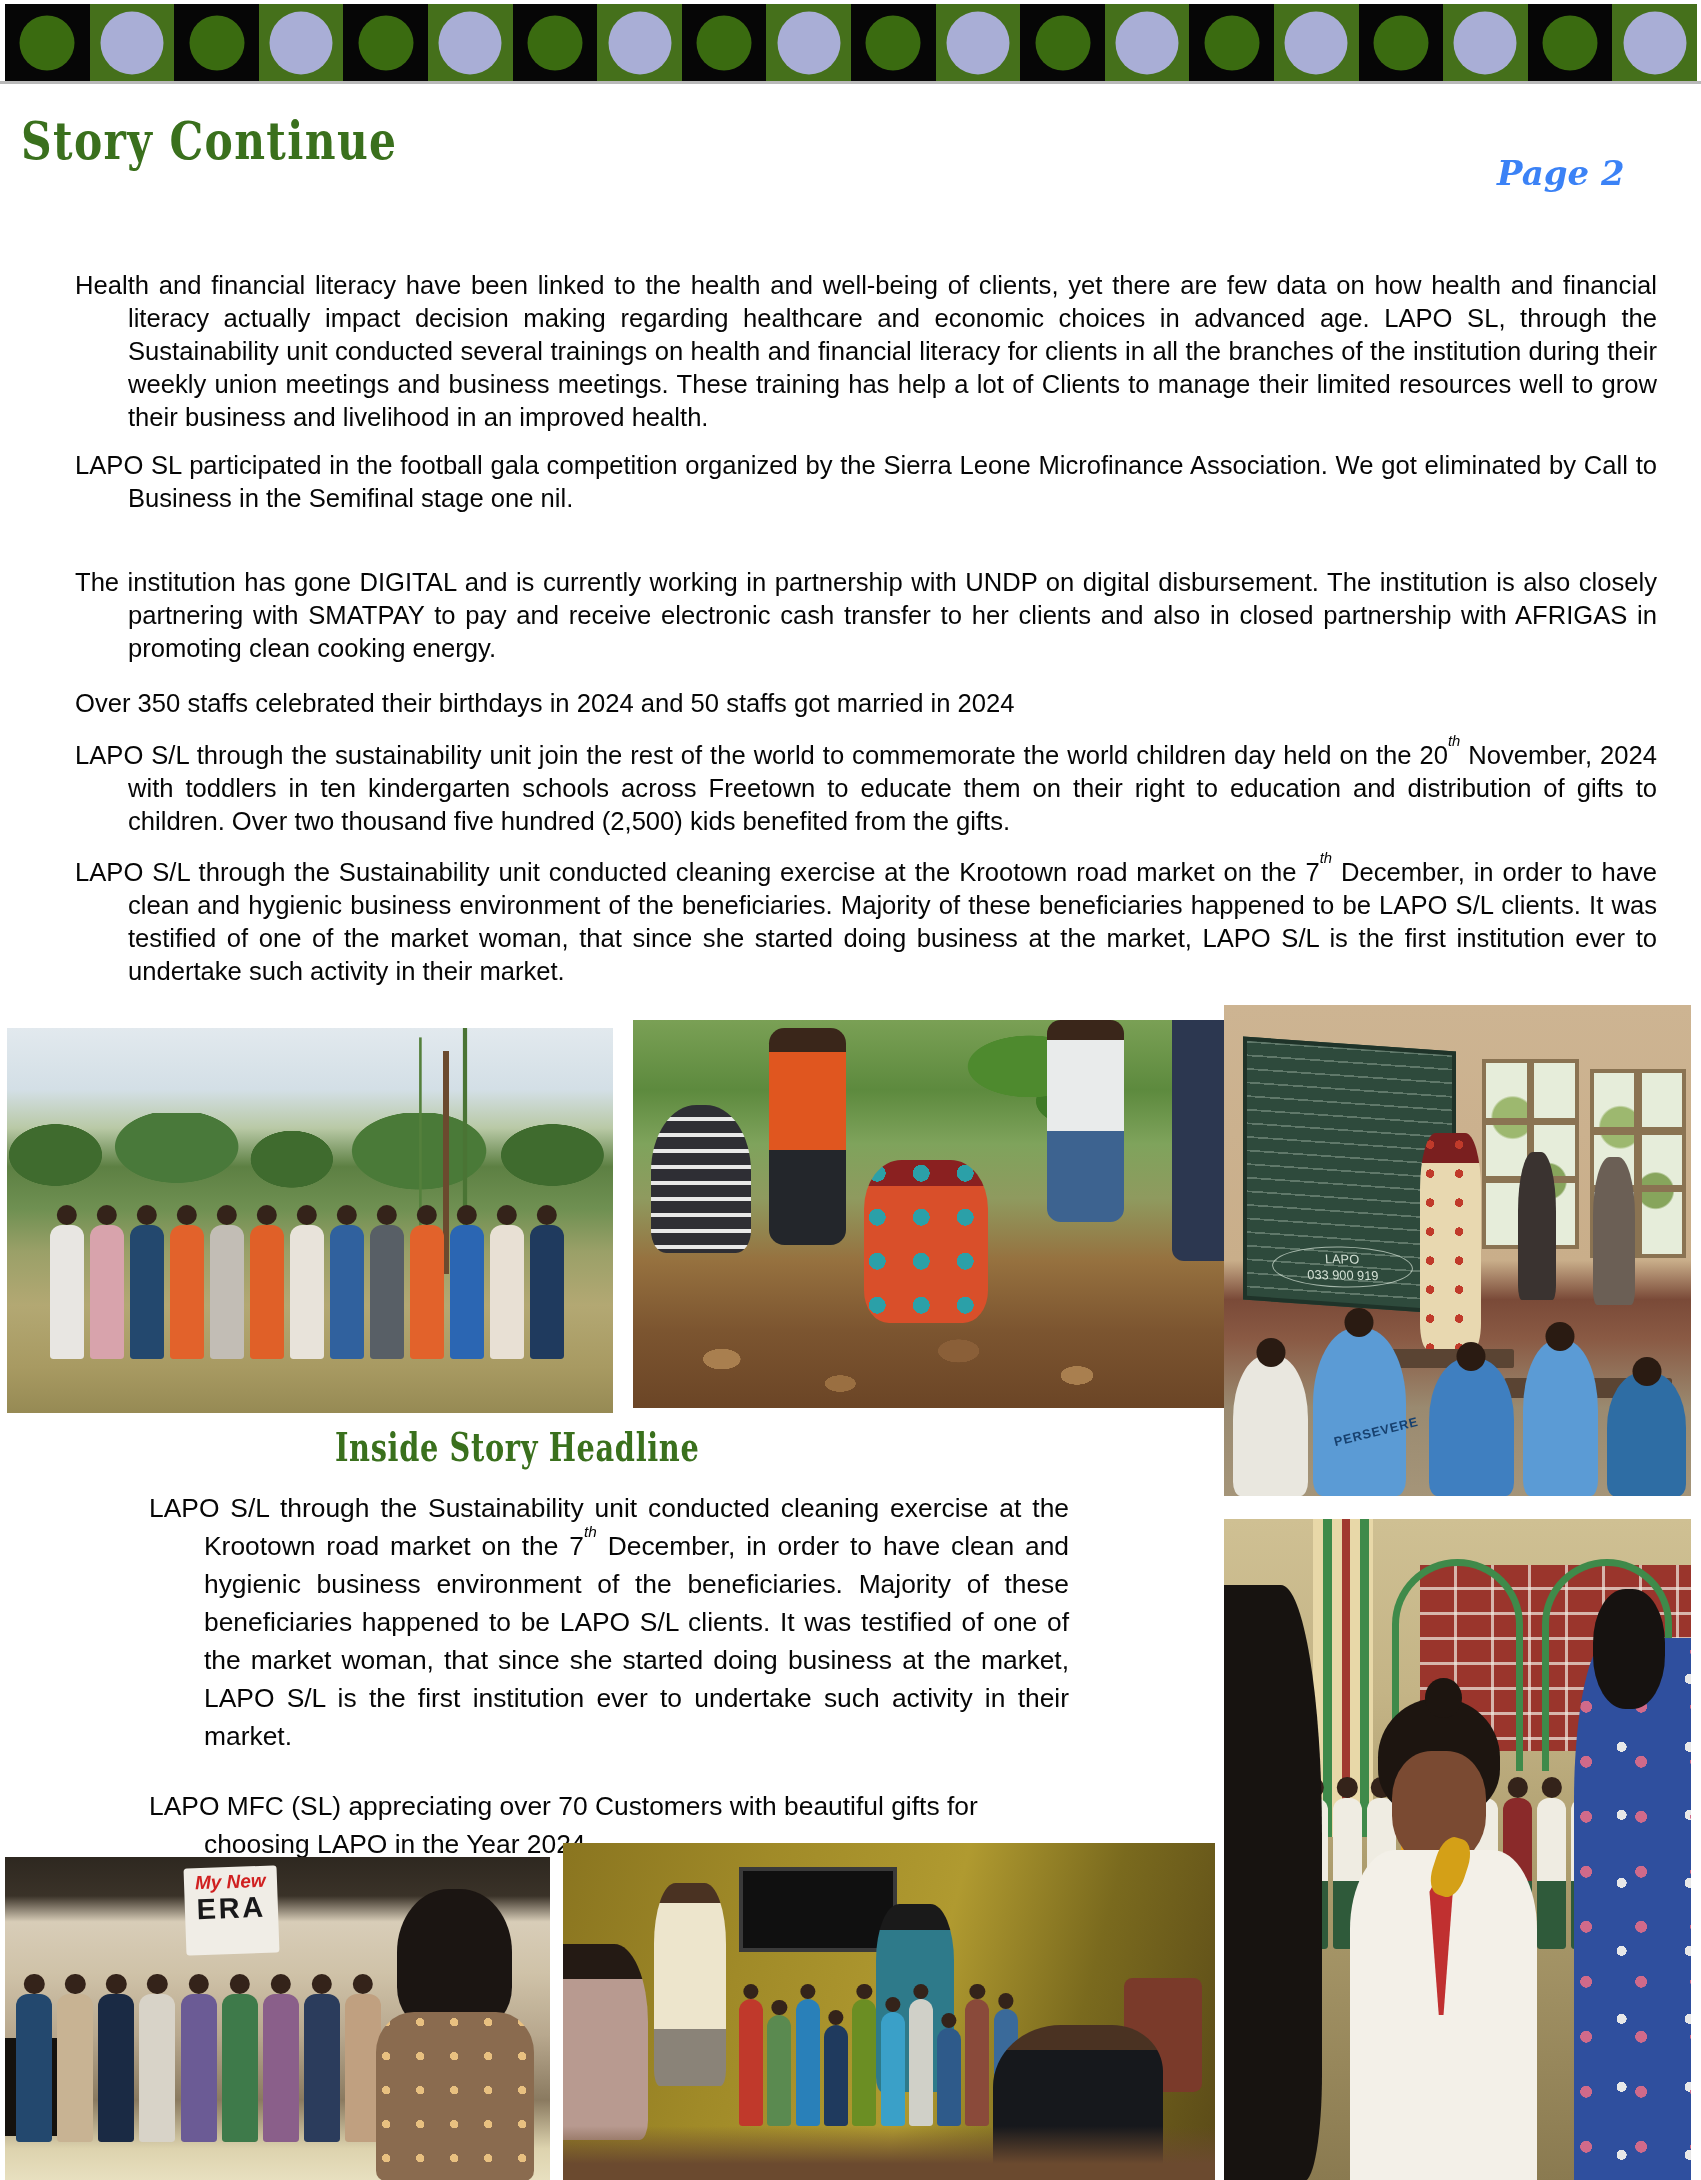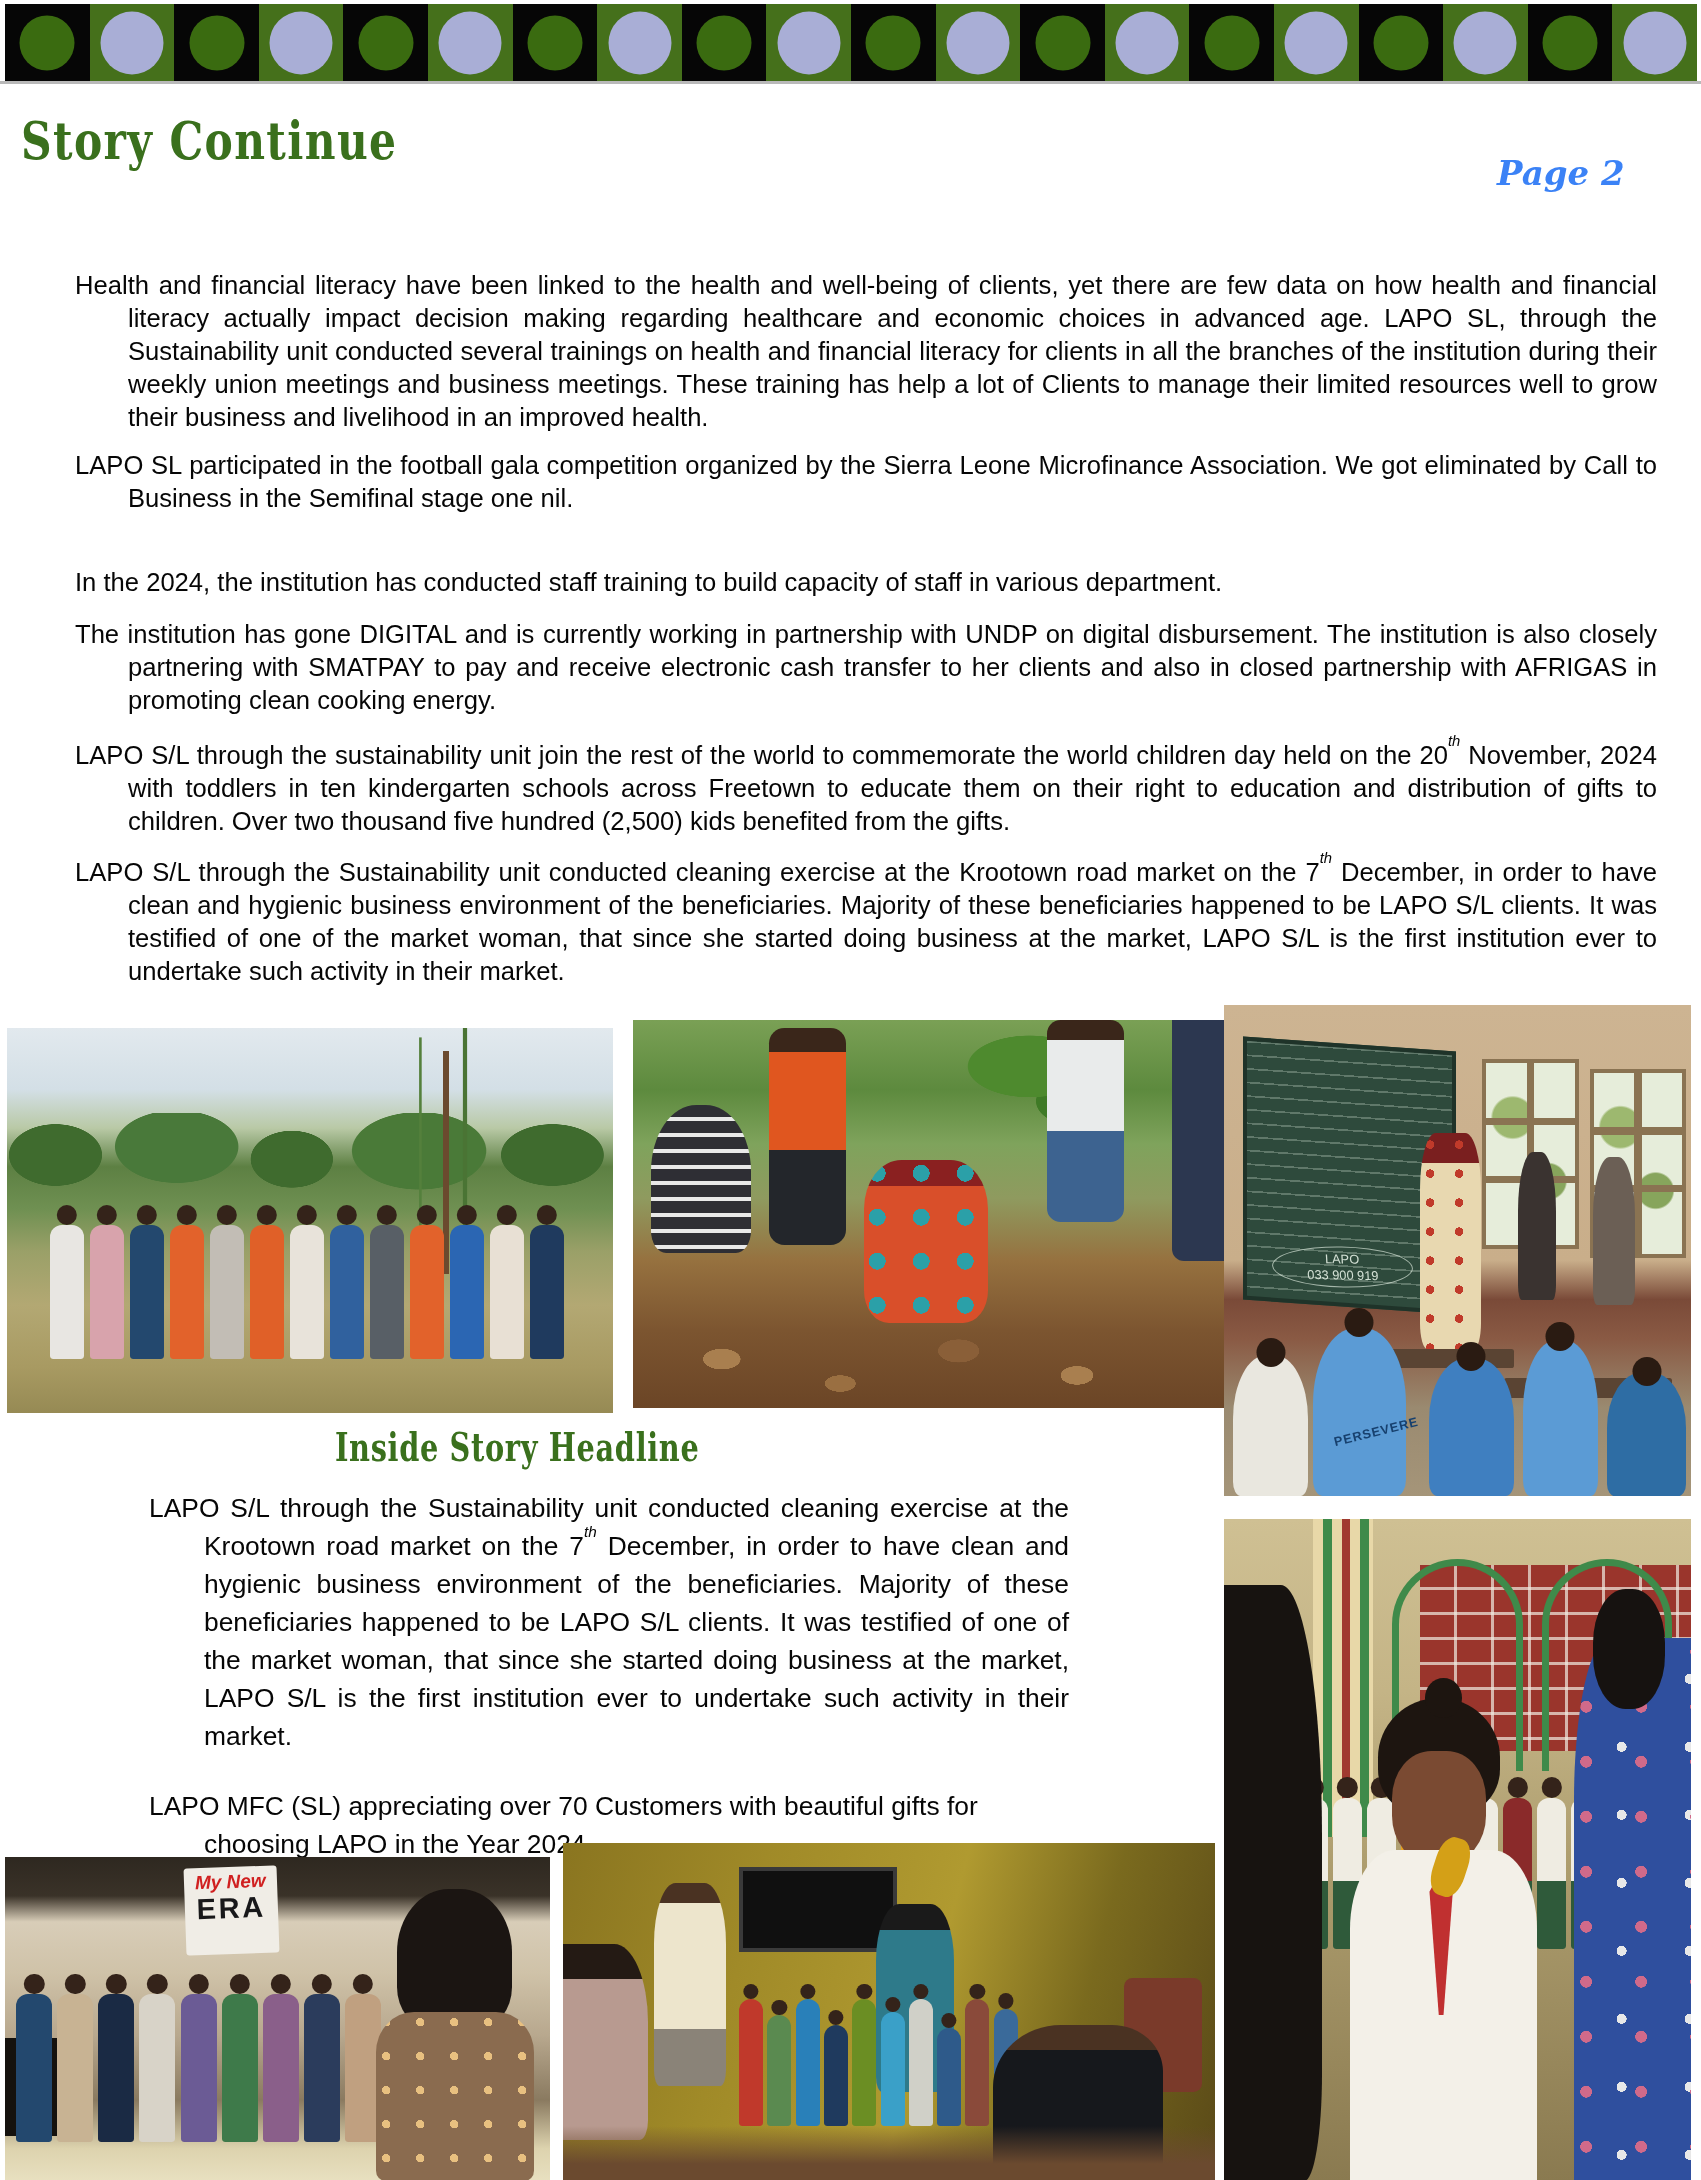--- a/index.html
+++ b/index.html
@@ -258,22 +258,22 @@
       <div class="hcell"></div>
     </div>
   <div class="header-rule"></div>
 
   <h1 class="story-title">Story Continue</h1>
   <div class="page-num">Page 2</div>
 
   <div class="body-text">
     <p class="mb17">Health and financial literacy have been linked to the health and well-being of clients, yet there are few data on how health and financial literacy actually impact decision making regarding healthcare and economic choices in advanced age. LAPO SL, through the Sustainability unit conducted several trainings on health and financial literacy for clients in all the branches of the institution during their weekly union meetings and business meetings. These training has help a lot of Clients to manage their limited resources well to grow their business and livelihood in an improved health.</p>
     <p class="mb60">LAPO SL participated in the football gala competition organized by the Sierra Leone Microfinance Association. We got eliminated by Call to Business in the Semifinal stage one nil.</p>
-    <p class="mb23">In the 2024, the institution has conducted staff training to build capacity of staff in various department.</p>
     <p class="mb26">The institution has gone DIGITAL and is currently working in partnership with UNDP on digital disbursement. The institution is also closely partnering with SMATPAY to pay and receive electronic cash transfer to her clients and also in closed partnership with AFRIGAS in promoting clean cooking energy.</p>
+    <p class="mb23">Over 350 staffs celebrated their birthdays in 2024 and 50 staffs got married in 2024</p>
     <p class="mb21"><span>LAPO S/L through the sustainability unit join the rest of the world to commemorate the world children day held on the 20</span><sup>th</sup><span> November, 2024 with toddlers in ten kindergarten schools across Freetown to educate them on their right to education and distribution of gifts to children. Over two thousand five hundred (2,500) kids benefited from the gifts.</span></p>
     <p><span>LAPO S/L through the Sustainability unit conducted cleaning exercise at the Krootown road market on the 7</span><sup>th</sup><span> December, in order to have clean and hygienic business environment of the beneficiaries.  Majority of these beneficiaries happened to be LAPO S/L clients. It was testified of one of the market woman, that since she started doing business at the market, LAPO S/L is the first institution ever to undertake such activity in their market.</span></p>
   </div>
 
   <div class="ph ph1">
     <div class="ph1-trees"></div>
     <div class="ph1-sapling"></div>
     <div class="ph1-crowd">
       <i class="pn"></i>
     <i class="pn"></i>

